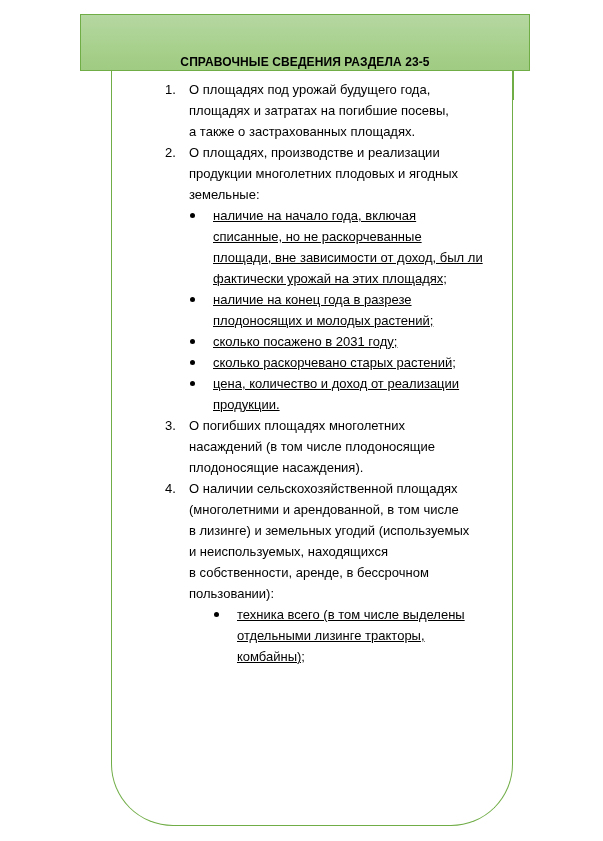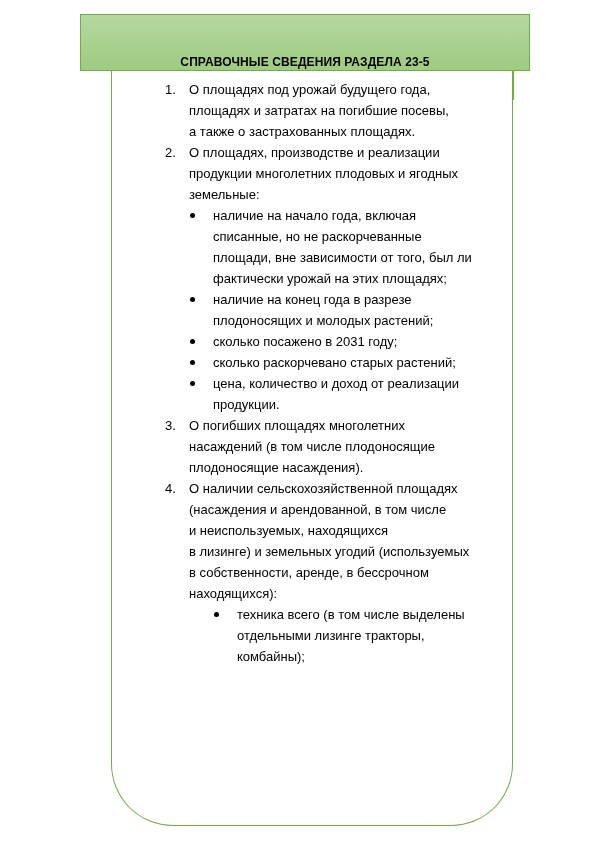--- a/index.html
+++ b/index.html
@@ -74,20 +74,21 @@
       width: 300px;
     }
     .num-item .num {
       position: absolute;
       left: 165px;
       top: 0;
     }
     .sub-list {
       margin: 0;
       padding: 0;
+      text-decoration: underline;
     }
     .bullet-item {
       position: relative;
       padding-left: 213px;
       width: 275px;
     }
     .bullet-item .dot {
       position: absolute;
       left: 190px;
       top: 8px;
@@ -130,21 +131,21 @@
     <span class="num">2.</span>
     <span class="line">О площадях, производстве и реализации</span>
     <span class="line">продукции многолетних плодовых и ягодных</span>
     <span class="line">земельные:</span>
   </div>
   <div class="sub-list">
     <div class="bullet-item">
       <span class="dot"></span>
       <span class="line">наличие на начало года, включая</span>
       <span class="line">списанные, но не раскорчеванные</span>
-      <span class="line">площади, вне зависимости от того, был ли</span>
+      <span class="line">площади, вне зависимости от доход, был ли</span>
       <span class="line">фактически урожай на этих площадях;</span>
     </div>
     <div class="bullet-item">
       <span class="dot"></span>
       <span class="line">наличие на конец года в разрезе</span>
       <span class="line">плодоносящих и молодых растений;</span>
     </div>
     <div class="bullet-item">
       <span class="dot"></span>
       <span class="line">сколько посажено в 2031 году;</span>
@@ -163,25 +164,25 @@
   <div class="num-item">
     <span class="num">3.</span>
     <span class="line">О погибших площадях многолетних</span>
     <span class="line">насаждений (в том числе плодоносящие</span>
     <span class="line">плодоносящие насаждения).</span>
   </div>
 
   <div class="num-item">
     <span class="num">4.</span>
     <span class="line">О наличии сельскохозяйственной площадях</span>
-    <span class="line">(насаждения и арендованной, в том числе</span>
+    <span class="line">(многолетними и арендованной, в том числе</span>
+    <span class="line">в лизинге) и земельных угодий (используемых</span>
     <span class="line">и неиспользуемых, находящихся</span>
-    <span class="line">в лизинге) и земельных угодий (используемых</span>
     <span class="line">в собственности, аренде, в бессрочном</span>
-    <span class="line">находящихся):</span>
+    <span class="line">пользовании):</span>
   </div>
   <div class="sub-list">
     <div class="bullet-item lvl2">
       <span class="dot"></span>
       <span class="line">техника всего (в том числе выделены</span>
       <span class="line">отдельными лизинге тракторы,</span>
       <span class="line">комбайны);</span>
     </div>
   </div>
 

